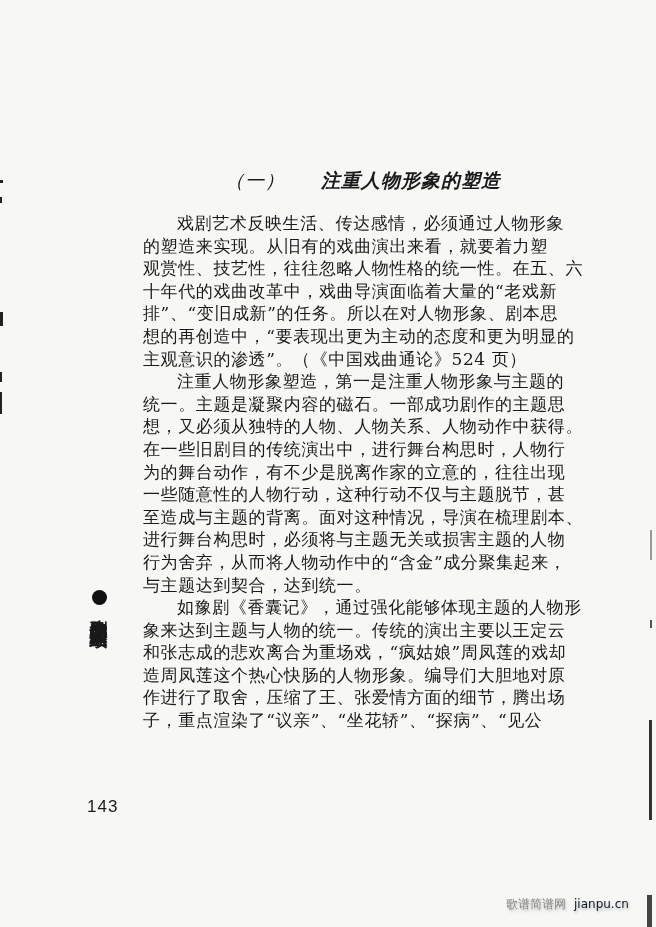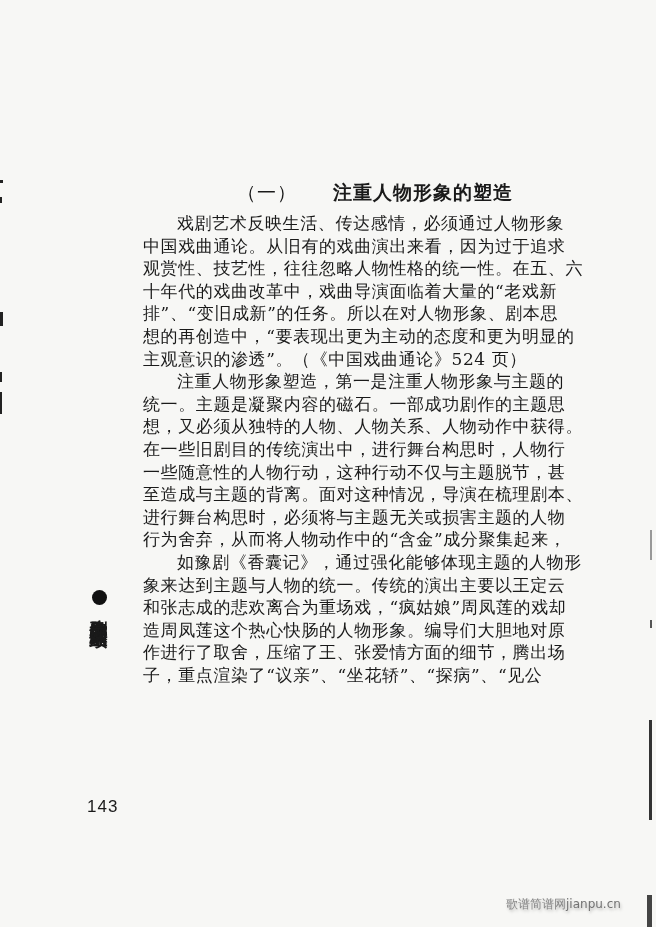--- a/index.html
+++ b/index.html
@@ -100,60 +100,62 @@
     .watermark {
       position: absolute;
       left: 506px;
       top: 896px;
       font-size: 12px;
       white-space: nowrap;
       font-family: "DejaVu Sans", "Liberation Sans", sans-serif;
       text-shadow: 1px 2px 3px rgba(0,0,0,0.25);
     }
     .watermark .cn { color: #888; }
-    .watermark .url { color: #737373; margin-left: 0; }
+    .watermark .url { color: #0f172a; margin-left: 8px; }
   </style>
 </head>
 <body>
 
 <div class="scan-edge-left">
   <div class="edge-mark" style="top:180px;height:3px;width:3px;"></div>
   <div class="edge-mark" style="top:197px;height:6px;"></div>
   <div class="edge-mark" style="top:312px;height:14px;width:3px;"></div>
   <div class="edge-mark" style="top:372px;height:10px;"></div>
   <div class="edge-mark" style="top:392px;height:22px;"></div>
 </div>
 
 <div class="scan-edge-right">
   <div class="right-line" style="top:530px;height:30px;background:#999;"></div>
   <div class="right-line" style="top:620px;height:8px;"></div>
   <div class="right-line" style="top:720px;height:100px;width:3px;background:#333;"></div>
   <div class="right-line" style="top:895px;height:32px;width:5px;background:#444;"></div>
 </div>
 
-<h2 class="section-heading" style="margin:12px;">
+<h2 class="section-heading" style="margin:0;font-style:italic;">
   <span class="num">（一）</span><span>注重人物形象的塑造</span>
 </h2>
 
 <div class="body-text" id="body-text">
     <span class="line indent">戏剧艺术反映生活、传达感情，必须通过人物形象</span>
-    <span class="line">中国戏曲通论。从旧有的戏曲演出来看，因为过于追求</span>
+    <span class="line">的塑造来实现。从旧有的戏曲演出来看，就要着力塑</span>
     <span class="line">观赏性、技艺性，往往忽略人物性格的统一性。在五、六</span>
     <span class="line">十年代的戏曲改革中，戏曲导演面临着大量的“老戏新</span>
     <span class="line">排”、“变旧成新”的任务。所以在对人物形象、剧本思</span>
     <span class="line">想的再创造中，“要表现出更为主动的态度和更为明显的</span>
     <span class="line">主观意识的渗透”。（《中国戏曲通论》524 页）</span>
     <span class="line indent">注重人物形象塑造，第一是注重人物形象与主题的</span>
     <span class="line">统一。主题是凝聚内容的磁石。一部成功剧作的主题思</span>
     <span class="line">想，又必须从独特的人物、人物关系、人物动作中获得。</span>
     <span class="line">在一些旧剧目的传统演出中，进行舞台构思时，人物行</span>
+    <span class="line">为的舞台动作，有不少是脱离作家的立意的，往往出现</span>
     <span class="line">一些随意性的人物行动，这种行动不仅与主题脱节，甚</span>
     <span class="line">至造成与主题的背离。面对这种情况，导演在梳理剧本、</span>
     <span class="line">进行舞台构思时，必须将与主题无关或损害主题的人物</span>
     <span class="line">行为舍弃，从而将人物动作中的“含金”成分聚集起来，</span>
+    <span class="line">与主题达到契合，达到统一。</span>
     <span class="line indent">如豫剧《香囊记》，通过强化能够体现主题的人物形</span>
     <span class="line">象来达到主题与人物的统一。传统的演出主要以王定云</span>
     <span class="line">和张志成的悲欢离合为重场戏，“疯姑娘”周凤莲的戏却</span>
     <span class="line">造周凤莲这个热心快肠的人物形象。编导们大胆地对原</span>
     <span class="line">作进行了取舍，压缩了王、张爱情方面的细节，腾出场</span>
     <span class="line">子，重点渲染了“议亲”、“坐花轿”、“探病”、“见公</span>
   </div>
 
 <div class="side-title">
   <div class="bullet"></div>

